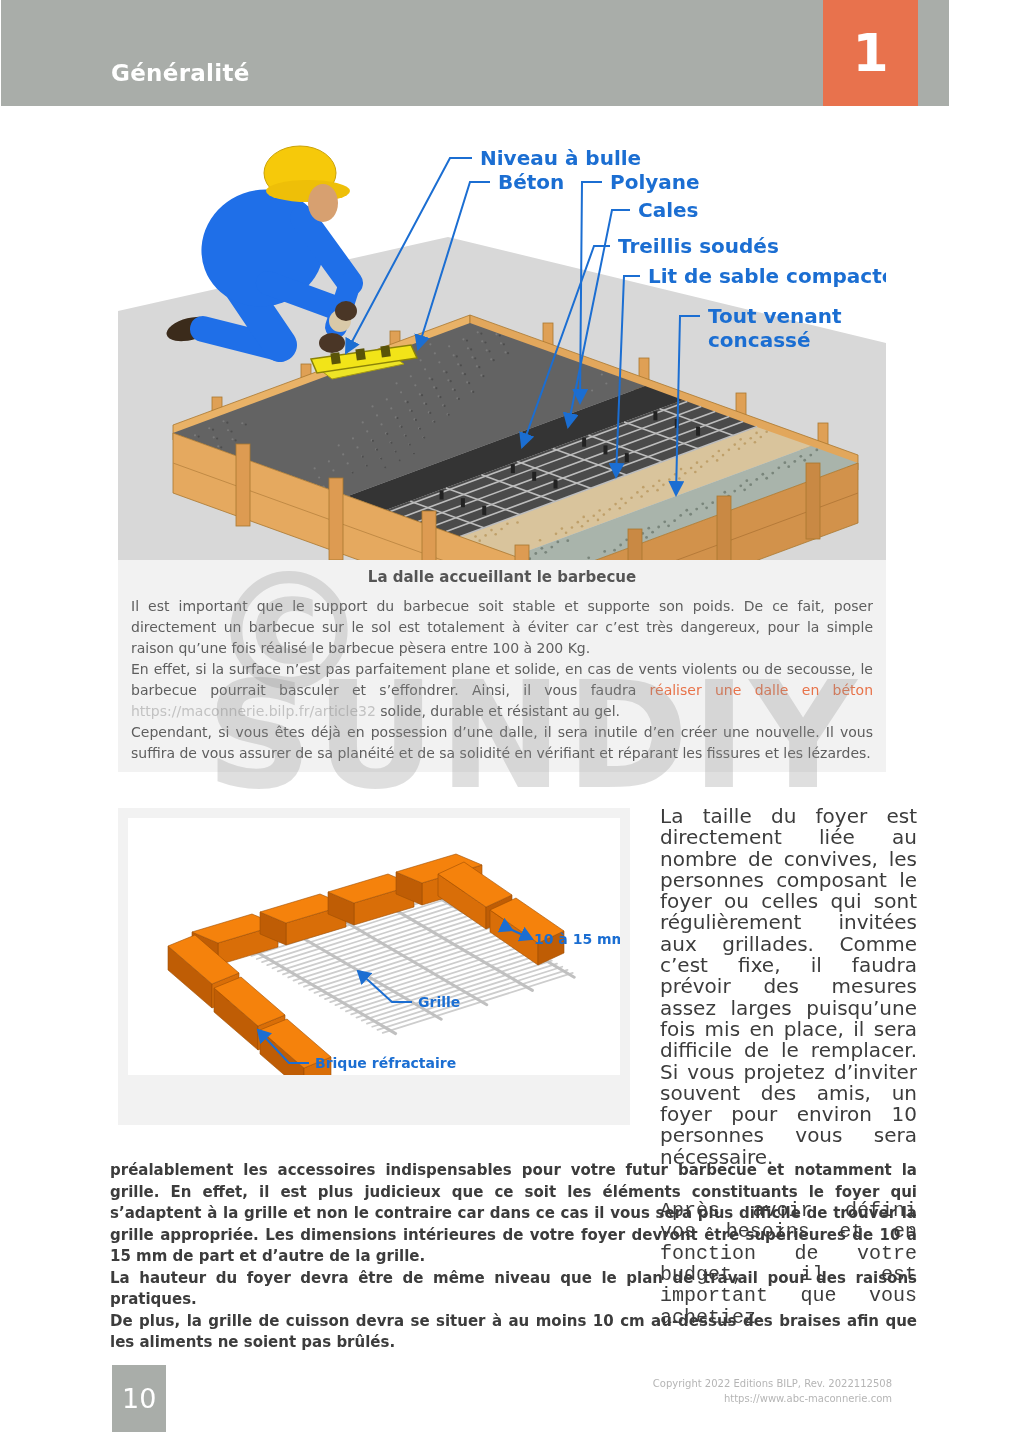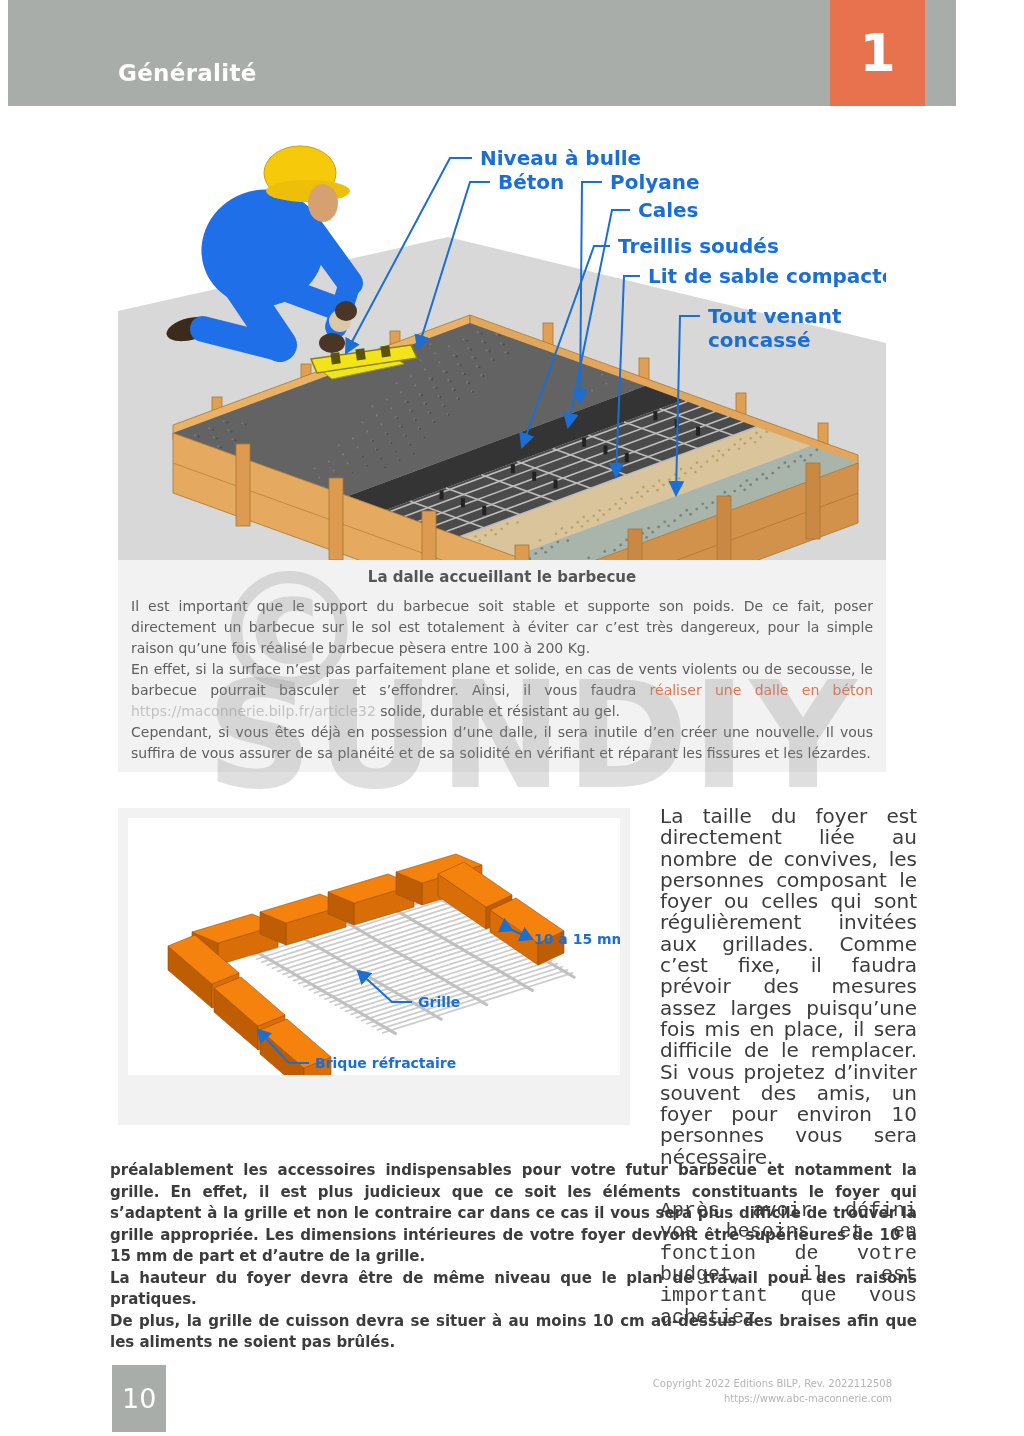--- a/index.html
+++ b/index.html
@@ -3,21 +3,21 @@
 <meta charset="utf-8">
 <style>
   * { margin:0; padding:0; box-sizing:border-box; }
   html,body { background:#e8e8e8; }
   .page {
     position:relative; width:1024px; height:1436px; margin:0 auto;
     background:#fff; overflow:hidden;
     font-family:"DejaVu Sans","Liberation Sans",sans-serif;
   }
   
-  .page-header{ position:absolute; left:8px; top:0; width:948px; height:106px;
+  .page-header{ position:absolute; left:1px; top:0; width:948px; height:106px;
     background:var(--header_gray,#a9ada9); }
   .page-title{ position:absolute; left:110px; top:60px; font-size:23px;
     font-weight:bold; color:#fff; letter-spacing:.3px;}
   .chapter-badge{ position:absolute; left:822px; top:0; width:95px; height:106px;
     background:var(--chapter_orange,#e8724d); color:#fff; font-size:52px; font-weight:bold;
     display:flex; align-items:center; justify-content:center;}
   
   .fig1-panel{ position:absolute; left:118px; top:133px; width:768px; height:639px;
     background:var(--panel_gray,#f2f2f2); overflow:hidden;}
   .fig1-svg{ display:block; width:768px; height:427px; background:#fff;}

